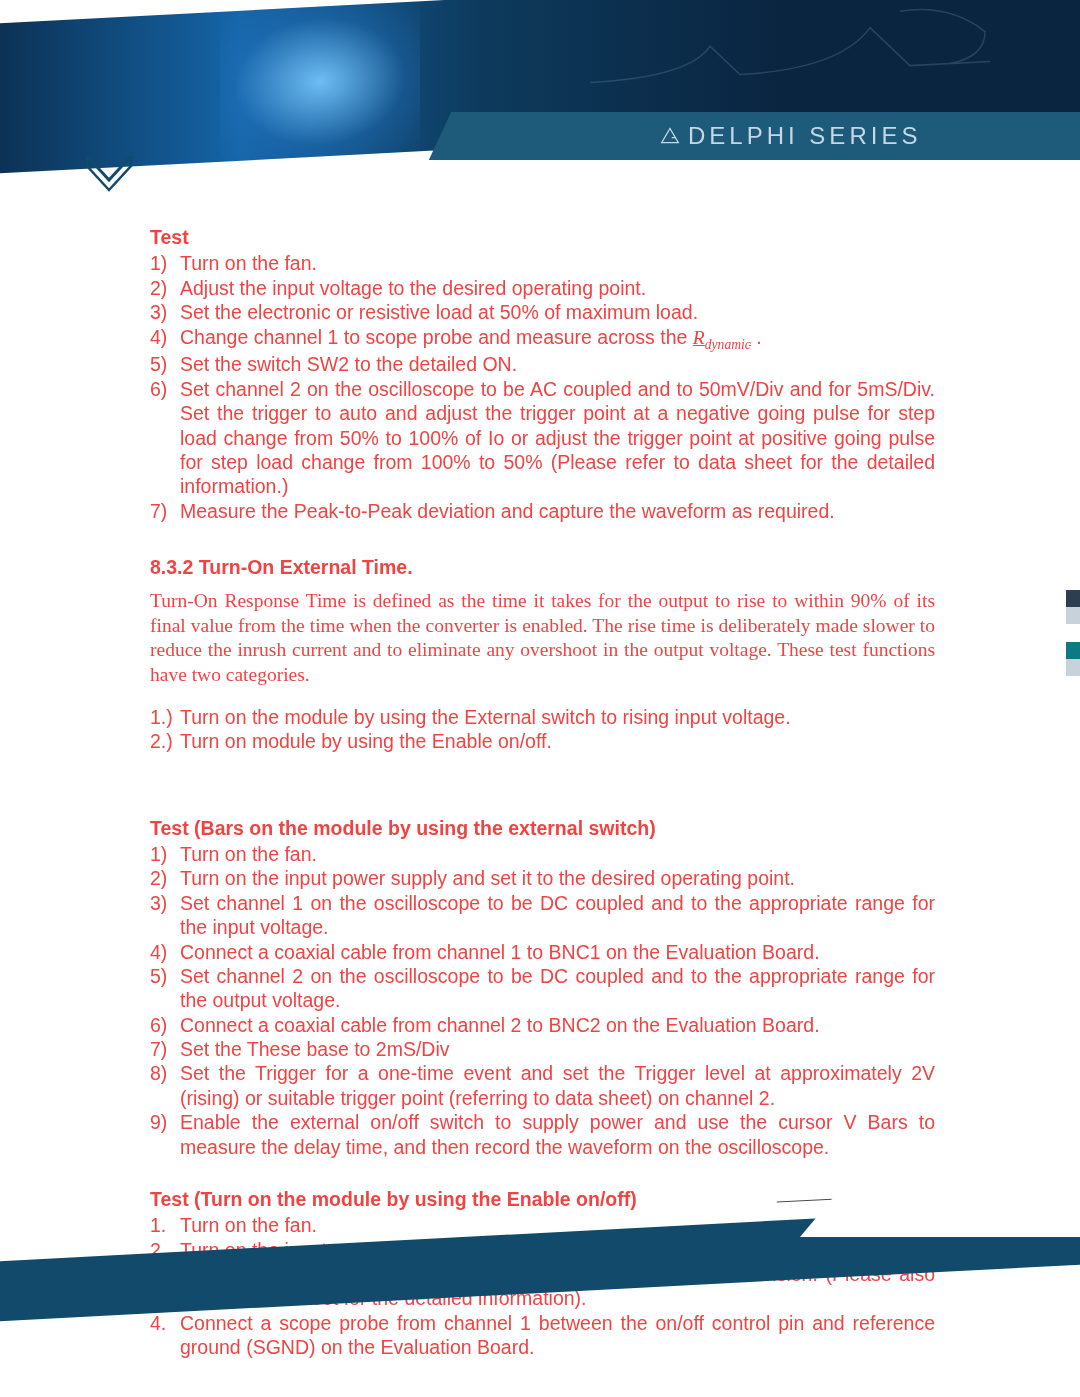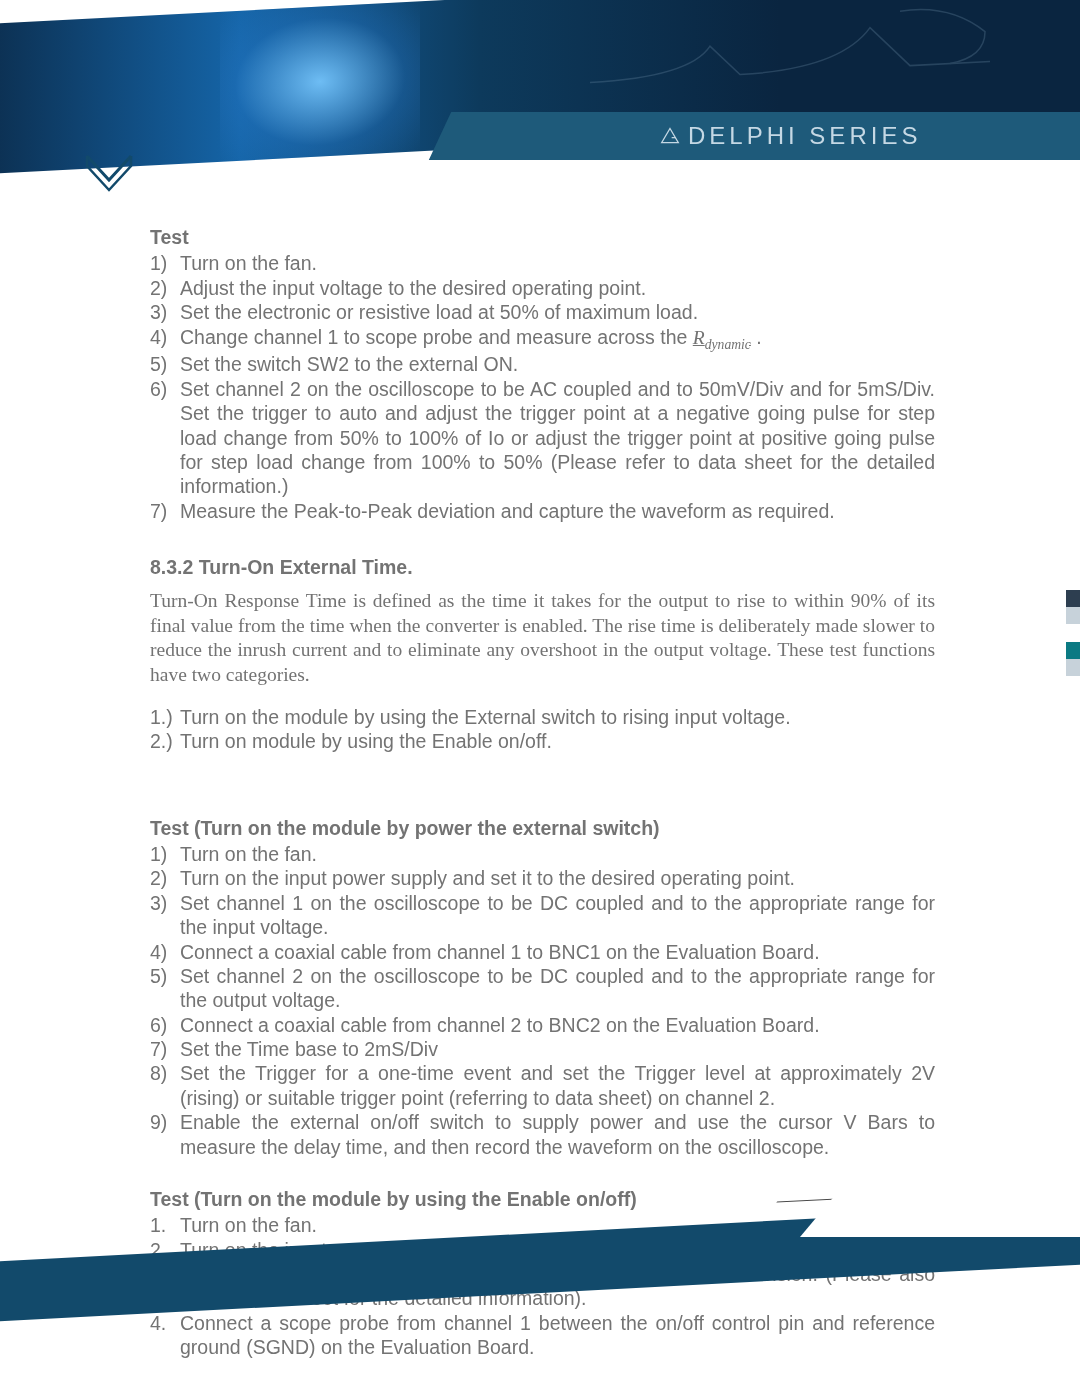--- a/index.html
+++ b/index.html
@@ -75,21 +75,21 @@
       width: 55px;
       height: 55px;
     }
     .content {
       position: absolute;
       top: 225px;
       left: 150px;
       width: 785px;
       font-size: 19.5px;
       line-height: 1.25;
-      color: #737373;
+      color: #ef4444;
     }
     .content h3 {
       font-size: 19.5px;
       font-weight: bold;
       margin-bottom: 2px;
     }
     .content h3.spaced {
       margin-top: 32px;
       margin-bottom: 10px;
     }
@@ -239,42 +239,42 @@
 <div class="content">
 
   <h3>Test</h3>
   <ol class="paren">
     <li>Turn on the fan.</li>
     <li>Adjust the input voltage to the desired operating point.</li>
     <li>Set the electronic or resistive load at 50% of maximum load.</li>
     <li>
       <span>Change channel 1 to scope probe and measure across the </span><span class="math-sub"><span>R</span><sub>dynamic</sub></span><span> .</span>
     </li>
-    <li>Set the switch SW2 to the external ON.</li>
+    <li>Set the switch SW2 to the detailed ON.</li>
     <li>Set channel 2 on the oscilloscope to be AC coupled and to 50mV/Div and for 5mS/Div. Set the trigger to auto and adjust the trigger point at a negative going pulse for step load change from 50% to 100% of Io or adjust the trigger point at positive going pulse for step load change from 100% to 50% (Please refer to data sheet for the detailed information.)</li>
     <li>Measure the Peak-to-Peak deviation and capture the waveform as required.</li>
   </ol>
 
   <h3 class="spaced">8.3.2 Turn-On External Time.</h3>
   <p>Turn-On Response Time is defined as the time it takes for the output to rise to within 90% of its final value from the time when the converter is enabled. The rise time is deliberately made slower to reduce the inrush current and to eliminate any overshoot in the output voltage. These test functions have two categories.</p>
 
   <ol class="dotparen">
     <li>Turn on the module by using the External switch to rising input voltage.</li>
     <li>Turn on module by using the Enable on/off.</li>
   </ol>
 
-  <h3 class="spaced-lg">Test  (Turn on the module by power the external switch)</h3>
+  <h3 class="spaced-lg">Test  (Bars on the module by using the external switch)</h3>
   <ol class="paren">
     <li>Turn on the fan.</li>
     <li>Turn on the input power supply and set it to the desired operating point.</li>
     <li>Set channel 1 on the oscilloscope to be DC coupled and to the appropriate range for the input voltage.</li>
     <li>Connect a coaxial cable from channel 1 to BNC1 on the Evaluation Board.</li>
     <li>Set channel 2 on the oscilloscope to be DC coupled and to the appropriate range for the output voltage.</li>
     <li>Connect a coaxial cable from channel 2 to BNC2 on the Evaluation Board.</li>
-    <li>Set the Time base to 2mS/Div</li>
+    <li>Set the These base to 2mS/Div</li>
     <li>Set the Trigger for a one-time event and set the Trigger level at approximately 2V (rising) or suitable trigger point (referring to data sheet) on channel 2.</li>
     <li>Enable the external on/off switch to supply power and use the cursor V Bars to measure the delay time, and then record the waveform on the oscilloscope.</li>
   </ol>
 
   <h3 class="spaced-md">Test  (Turn on the module by using the Enable on/off)</h3>
   <ol class="dot">
     <li>Turn on the fan.</li>
     <li>Turn on the input power supply and set it to the desired operating point.</li>
     <li>Set channel 1 on the oscilloscope to be DC coupled and to 1V/division. (Please also refer to data sheet for the detailed information).</li>
     <li>Connect a scope probe from channel 1 between the on/off control pin and reference ground (SGND) on the Evaluation Board.</li>

